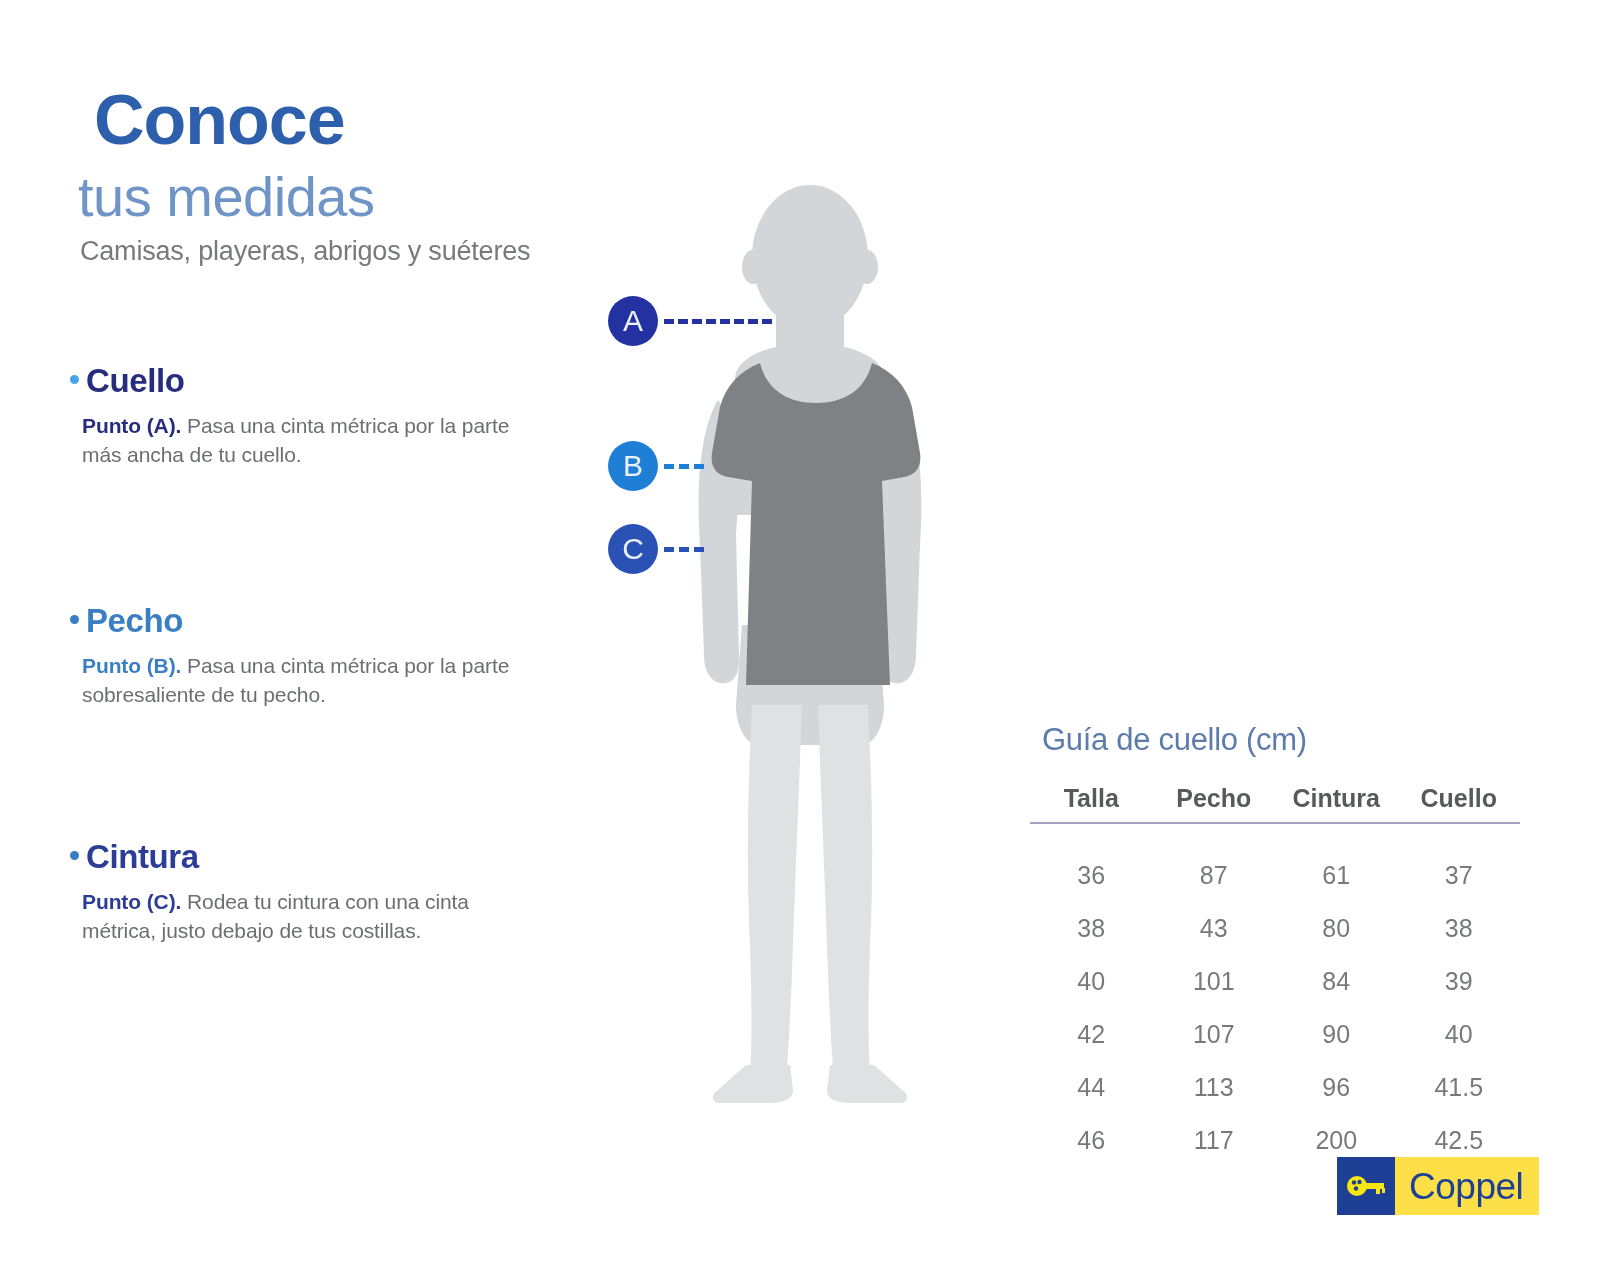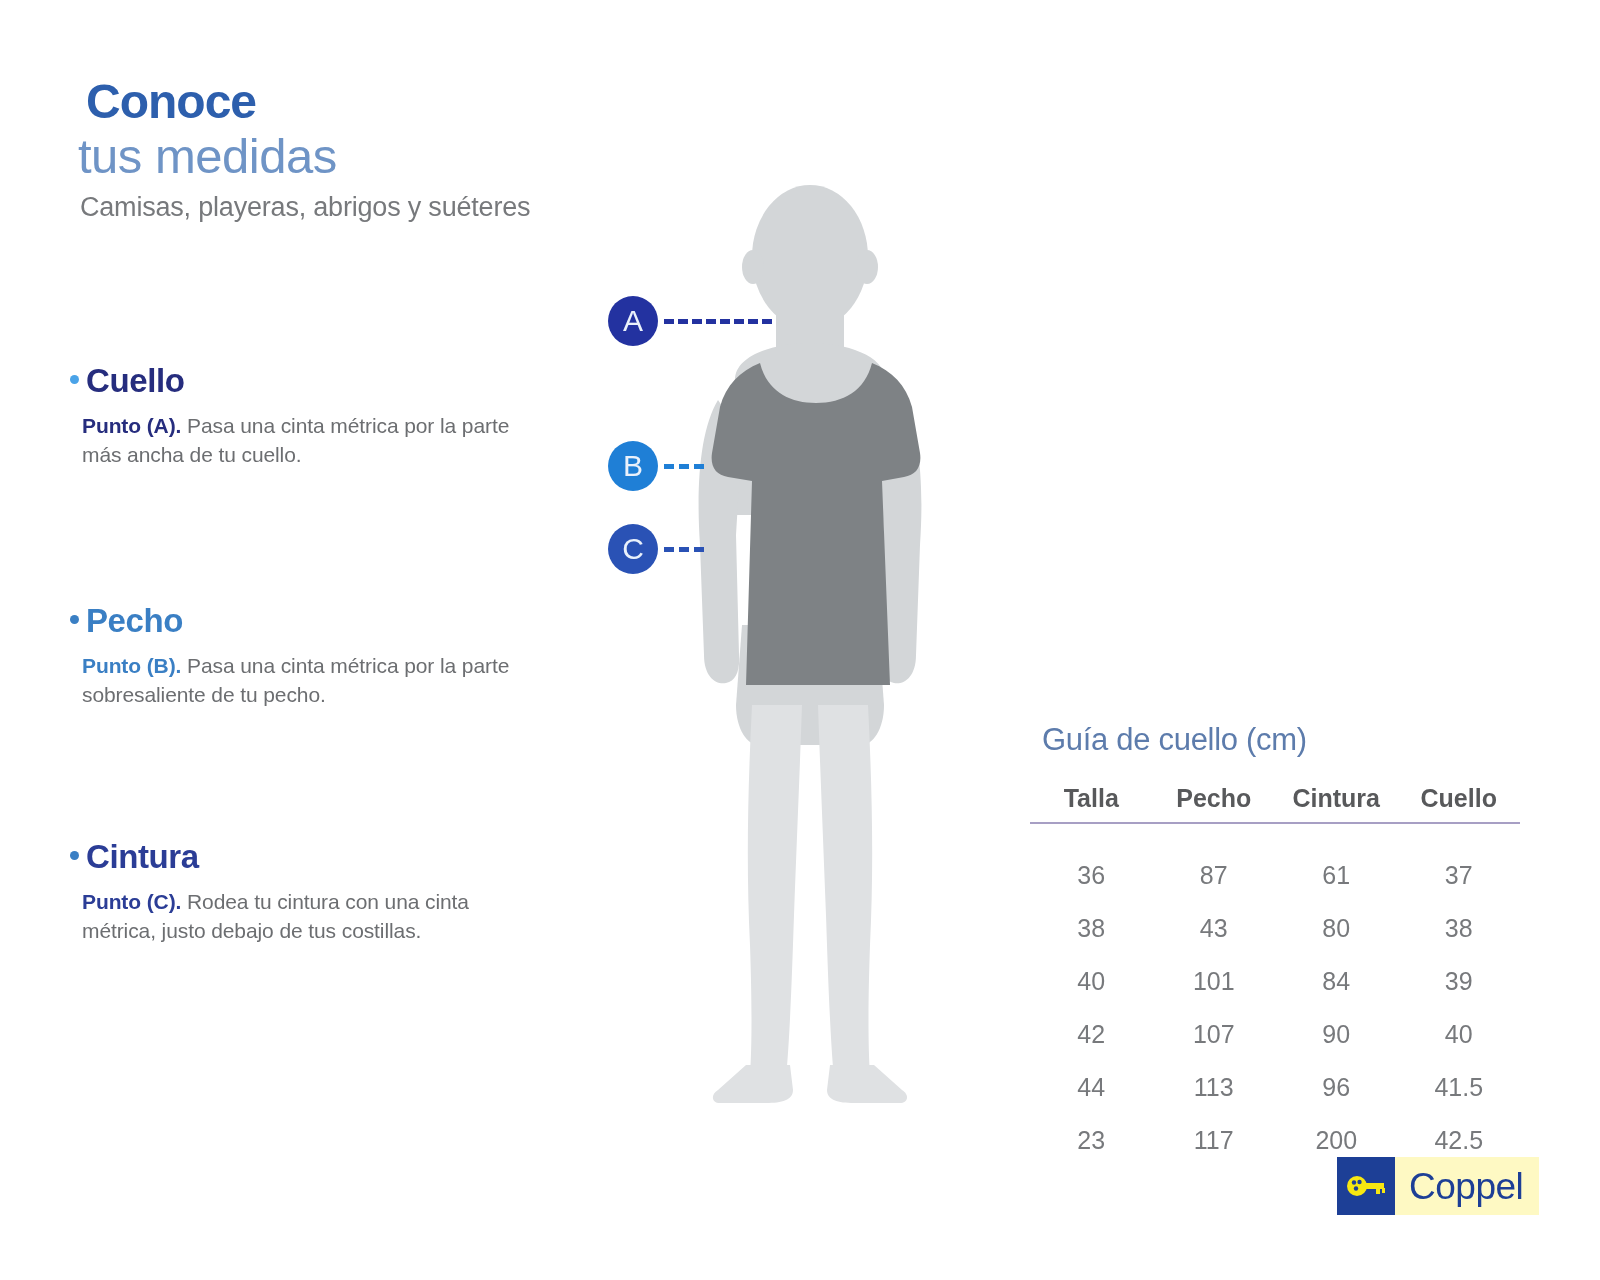--- a/index.html
+++ b/index.html
@@ -19,29 +19,29 @@
   }
 
   
   #title-block {
     position: absolute;
     left: 78px;
     top: 72px;
     width: 640px;
   }
   #title-main {
-    font-size: 48px;
+    font-size: 70px;
     font-weight: 700;
     color: #2d5fad;
     letter-spacing: -1px;
     line-height: 0.92;
-    margin: 8px;
+    margin: 16px;
   }
   #title-sub {
-    font-size: 49px;
+    font-size: 56px;
     font-weight: 300;
     color: #6f94c6;
     letter-spacing: -0.5px;
     line-height: 1.02;
     margin: 4px 0 0 0;
   }
   #title-caption {
     font-size: 27px;
     font-weight: 400;
     color: #77797c;
@@ -319,39 +319,39 @@
             <td>90</td>
             <td>40</td>
           </tr>
           <tr>
             <td>44</td>
             <td>113</td>
             <td>96</td>
             <td>41.5</td>
           </tr>
           <tr>
-            <td>23</td>
+            <td>46</td>
             <td>117</td>
             <td>200</td>
             <td>42.5</td>
           </tr>
         </tbody>
     </table>
   </div>
 
   <div id="coppel-logo">
     <div id="coppel-key-box" style="background: rgb(29, 63, 150);">
       <svg width="40" height="26" viewBox="0 0 40 26">
         <circle cx="11" cy="13" r="10" fill="#f7e711"></circle>
         <circle cx="8" cy="9.5" r="2.2" fill="#1d3f96"></circle>
         <circle cx="13.5" cy="9" r="2.2" fill="#1d3f96"></circle>
         <circle cx="10" cy="15.5" r="2.2" fill="#1d3f96"></circle>
         <rect x="19" y="10" width="19" height="6" fill="#f7e711"></rect>
         <rect x="30" y="15" width="4" height="6" fill="#f7e711"></rect>
         <rect x="36" y="15" width="3" height="5" fill="#f7e711"></rect>
       </svg>
     </div>
-    <div id="coppel-word-box" style="background: #fef9c3;">
+    <div id="coppel-word-box" style="background: #fde047;">
       <span id="coppel-wordmark" style="color: rgb(29, 63, 150);">Coppel</span>
     </div>
   </div>
 
 </div>
 
 </body></html>

